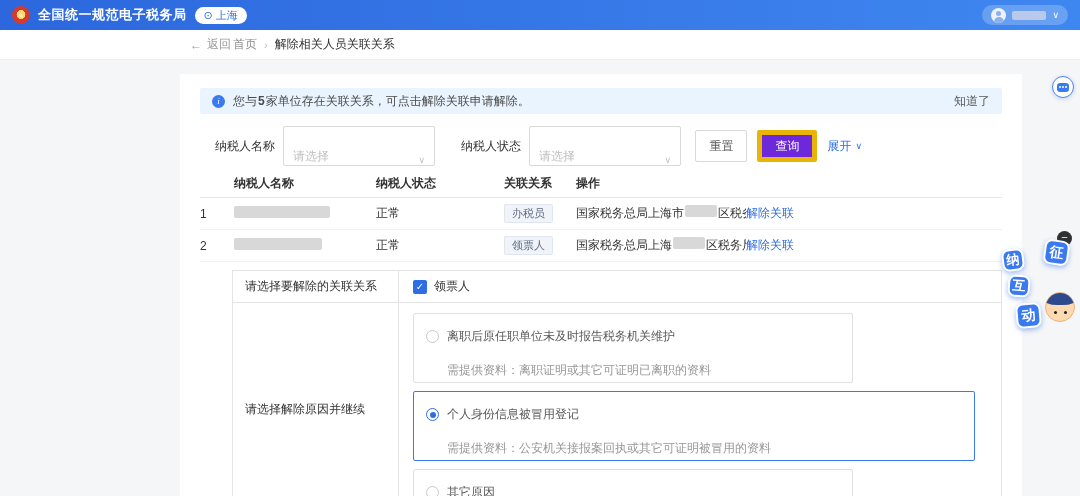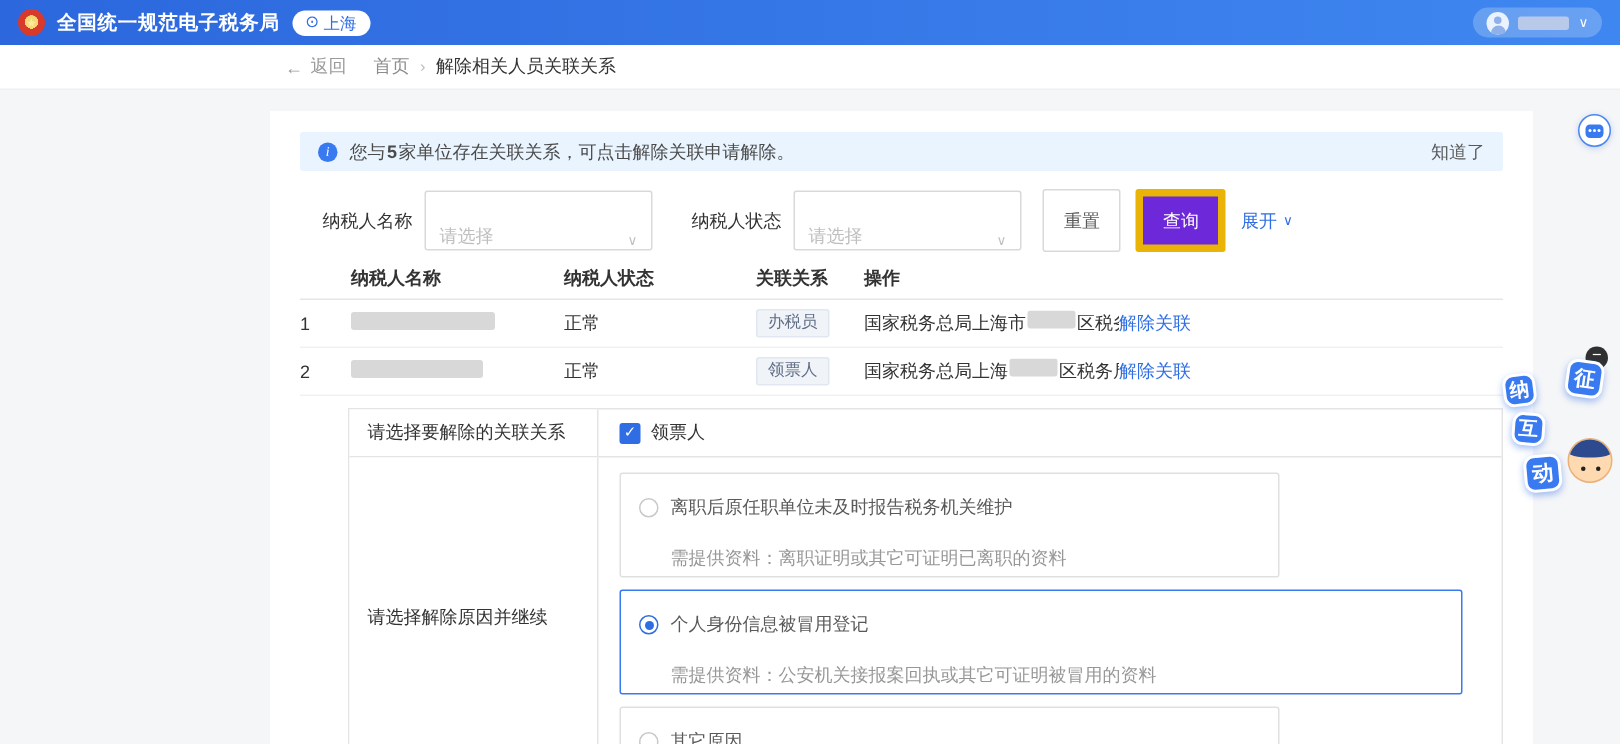--- a/index.html
+++ b/index.html
@@ -18,41 +18,41 @@
   .avatar{width:15px;height:15px;border-radius:50%;background:#eaf1ff;position:relative;overflow:hidden;flex:none}
   .avatar::before{content:"";position:absolute;left:5px;top:3px;width:5px;height:5px;border-radius:50%;background:#8fb0e8}
   .avatar::after{content:"";position:absolute;left:2.5px;top:9px;width:10px;height:6px;border-radius:5px 5px 0 0;background:#8fb0e8}
   .redact{background:#d8d8d8;border-radius:2px;display:inline-block}
   .user-redact{width:34px;height:9px;background:#b9c9e9}
   .caret-white{font-size:9px;color:#fff}
 
   
   .breadcrumb-bar{height:30px;background:#fff;display:flex;align-items:center;padding-left:190px;border-bottom:1px solid #efefef}
   .back{color:#9a9a9a;display:flex;align-items:center;gap:5px;cursor:pointer}
-  .crumb-home{color:#8c8c8c;margin-left:18px;cursor:pointer}
+  .crumb-home{color:#8c8c8c;margin-left:2px;cursor:pointer}
   .crumb-sep{color:#bbb;margin:0 7px;font-size:11px}
   .crumb-current{color:#333}
 
   
   .card{position:absolute;left:180px;top:74px;width:842px;height:422px;background:#fff;overflow:hidden}
 
   .notice{margin:14px 20px 0;background:#e9f4ff;height:26px;display:flex;align-items:center;padding:0 12px;color:#4a4a4a;border-radius:2px}
   .info-icon{width:13px;height:13px;border-radius:50%;background:#3a7af0;color:#fff;font-size:9px;font-style:italic;display:flex;align-items:center;justify-content:center;margin-right:8px;font-family:"Liberation Serif",serif;flex:none}
   .notice-count{font-weight:bold;margin:0 1px}
   .notice-dismiss{margin-left:auto;color:#595959;cursor:pointer}
 
   
   .filters{display:flex;align-items:center;margin:12px 20px 0 20px;padding-left:15px}
   .f-label{color:#333;margin-right:8px}
   .f-label2{margin-left:26px}
   .select{width:152px;height:40px;border:1px solid #d9d9d9;border-radius:2px;display:flex;align-items:flex-end;padding:0 9px;background:#fff;cursor:pointer}
   .select .ph{flex:1;color:#bfbfbf}
   .select .caret-gray{color:#bfbfbf;font-size:9px}
   .f-actions{margin-left:auto;margin-right:140px;display:flex;align-items:center;gap:10px}
-  .btn{height:42px;padding:0 13px;border-radius:2px;display:flex;align-items:center;cursor:pointer}
+  .btn{height:32px;padding:0 13px;border-radius:2px;display:flex;align-items:center;cursor:pointer}
   .btn-reset{background:#fff;border:1px solid #d9d9d9;color:#595959}
   .btn-search{background:#6d28d9;border:5px solid #eab308;color:#fff}
   .expand{color:#2f6de4;display:flex;align-items:center;gap:4px;cursor:pointer}
   .expand .caret-blue{font-size:9px}
 
   
   .table{margin:4px 20px 0}
   .trow{display:grid;grid-template-columns:34px 142px 128px 72px 170px 1fr;align-items:center;height:32px;border-bottom:1px solid #f1f1f1;color:#333}
   .thead{font-weight:bold;height:28px;border-bottom:1px solid #e6e6e6}
   .name-redact-1{width:96px;height:12px}

